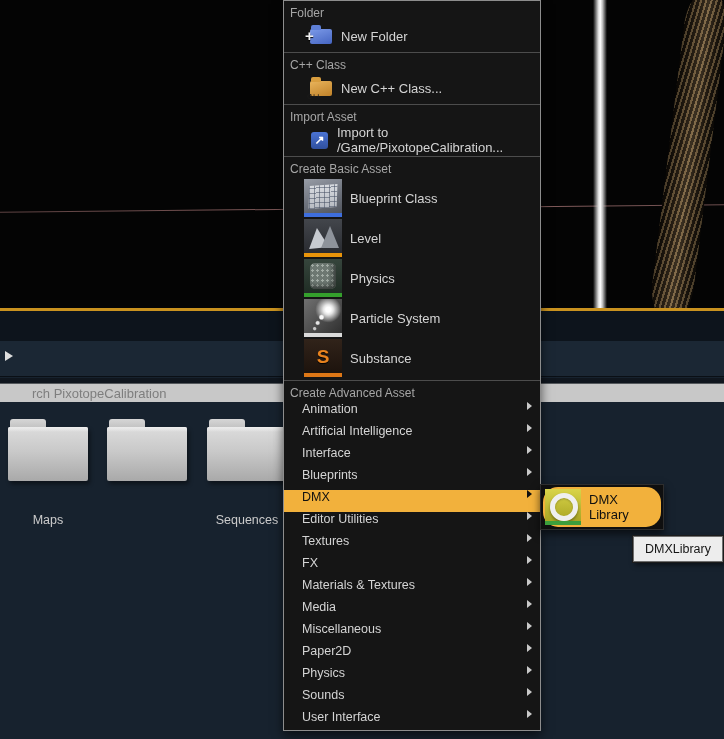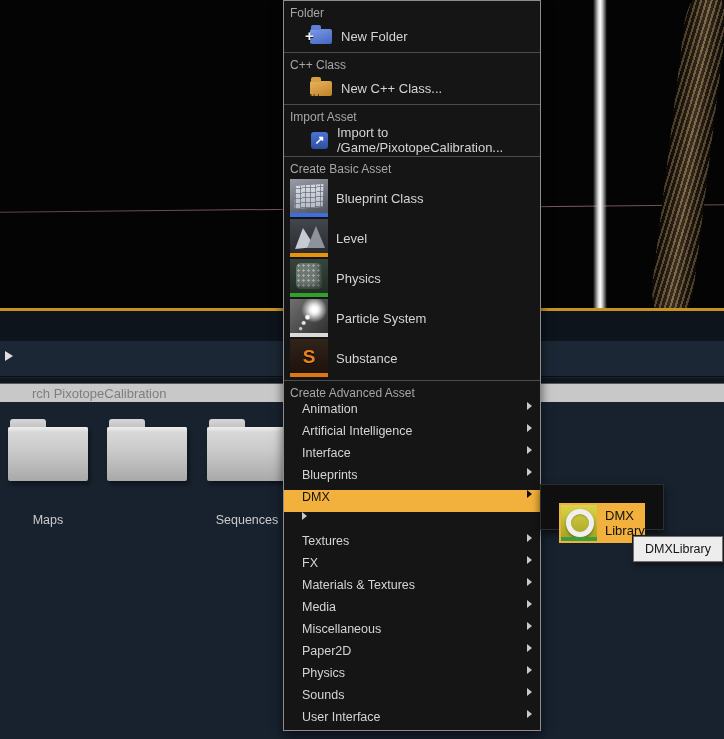--- a/index.html
+++ b/index.html
@@ -44,21 +44,21 @@
             color:#CBCBCB; font-size:12.5px; white-space:nowrap; }
 
   
   .menu { position:absolute; left:283px; top:0; width:258px; height:731px;
           background:#151515; border:1px solid #8d8d8d; z-index:10; overflow:hidden;
           box-shadow:0 4px 10px rgba(0,0,0,0.6); }
   .mhdr { padding:6px 6px 2px; font-size:12px; line-height:13px; color:#A6A6A6; }
   .divider { border-top:1px solid #4C4C4C; margin-top:2px; }
   .sitem { display:flex; align-items:center; gap:9px; height:28px; padding-left:24px;
            color:#D4D4D4; font-size:13px; cursor:default; }
-  .bitem { display:flex; align-items:center; gap:8px; height:40px; padding-left:6px;
+  .bitem { display:flex; align-items:center; gap:8px; height:40px; padding-left:20px;
            color:#D4D4D4; font-size:13px; cursor:default; }
   .aitem { display:flex; align-items:flex-start; height:22px; padding:0 8px 0 18px;
            color:#D4D4D4; font-size:12.5px; cursor:default; }
   .aitem .lbl { flex:1; }
   .aitem.hl { background:#F2B13C; color:#101010; }
   .arr { width:0; height:0; border-top:4px solid transparent; border-bottom:4px solid transparent;
          border-left:5px solid #C9C9C9; }
   .aitem.hl .arr { border-left-color:#101010; }
 
   
@@ -112,22 +112,22 @@
   .bi-substance { background:linear-gradient(180deg,#31231a,#1a110b);
       display:flex; align-items:center; justify-content:center; }
   .bi-substance .sglyph { color:#E8821E; font-size:19px; font-weight:bold; margin-top:-3px;
       text-shadow:0 1px 0 #000; }
   .st-substance { background:#DD7716; }
 
   
   .submenu { position:absolute; left:540px; top:484px; width:124px; height:46px;
              background:#0f0f0f; border:1px solid #2e2e2e; z-index:11;
              box-shadow:0 4px 8px rgba(0,0,0,0.6); }
-  .smitem { display:flex; align-items:center; gap:8px; margin:18px; height:40px;
-            background:#F2B13C; color:#101010; font-size:13px; padding-left:2px; cursor:default; }
+  .smitem { display:flex; align-items:center; gap:8px; margin:2px; height:40px;
+            background:#F2B13C; color:#101010; font-size:13px; padding-left:2px; cursor:default;border-radius:15px; }
   .dmxicon { position:relative; width:36px; height:36px; flex:none; overflow:hidden;
              background:linear-gradient(180deg,#D9D44A,#A4A01F); }
   .dmxicon::before { content:""; position:absolute; left:5px; top:4px; width:18px; height:18px;
              border:5px solid #EFEFEF; border-radius:50%;
              box-shadow:0 2px 3px rgba(0,0,0,0.35), inset 0 1px 2px rgba(0,0,0,0.25); }
   .dmxicon .stripe { position:absolute; left:0; right:0; bottom:0; height:4px; background:#3C9E3C; }
 
   
   .tooltip { position:absolute; left:633px; top:536px; background:#EDEDED; border:1px solid #6f6f6f;
              box-shadow:0 0 0 1px #1c1c1c, 2px 3px 5px rgba(0,0,0,0.5);
@@ -243,20 +243,21 @@
       </div>
     <div class="aitem">
       <span class="lbl">Blueprints</span>
       <span class="arr"></span>
       </div>
     <div class="aitem hl">
       <span class="lbl">DMX</span>
       <span class="arr"></span>
       </div>
     <div class="aitem">
+      <span class="lbl">Editor Utilities</span>
       <span class="arr"></span>
       </div>
     <div class="aitem">
       <span class="lbl">Textures</span>
       <span class="arr"></span>
       </div>
     <div class="aitem">
       <span class="lbl">FX</span>
       <span class="arr"></span>
       </div>

